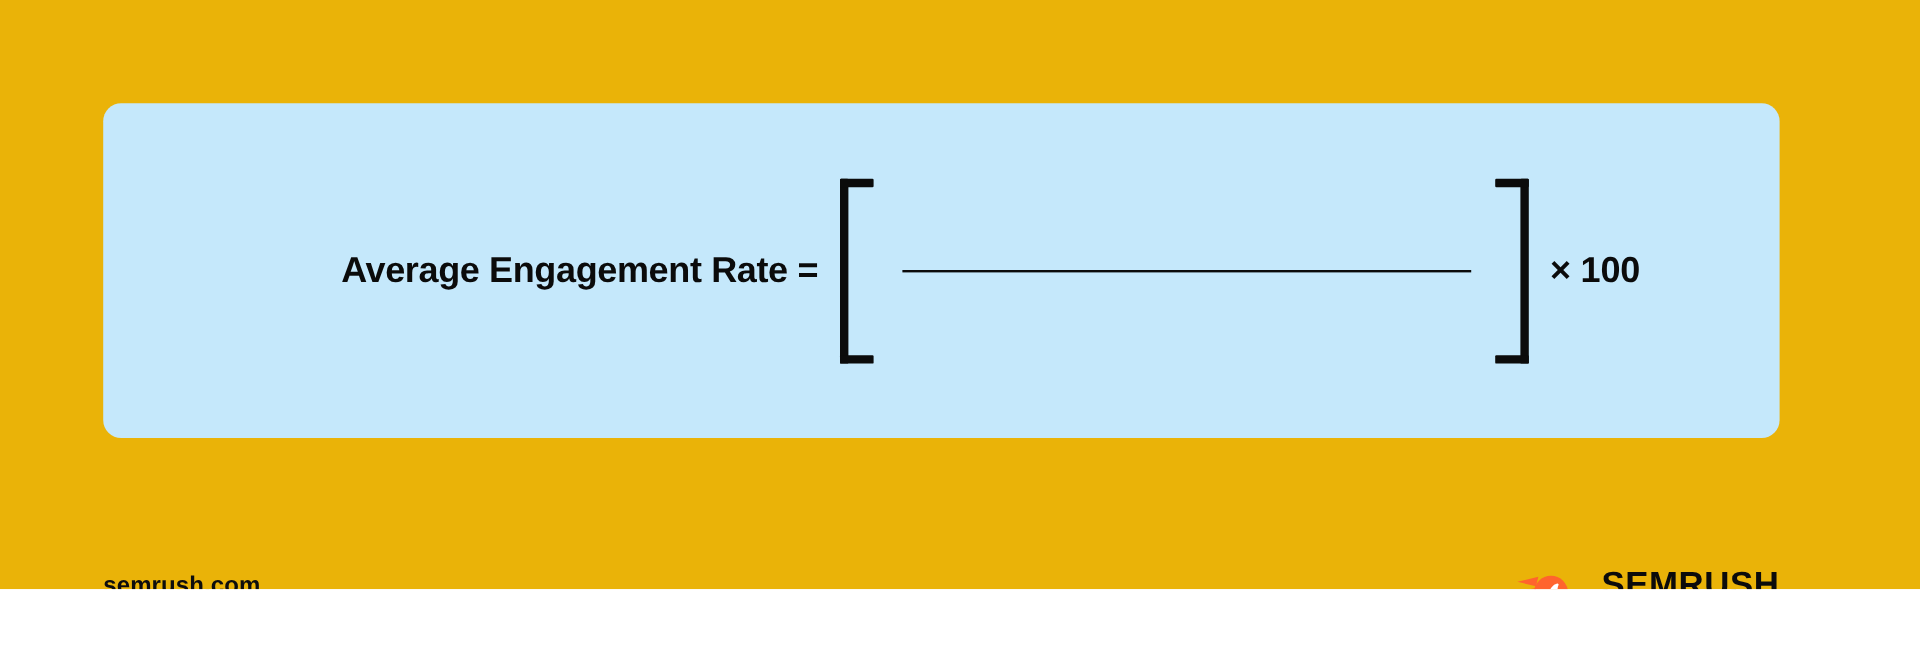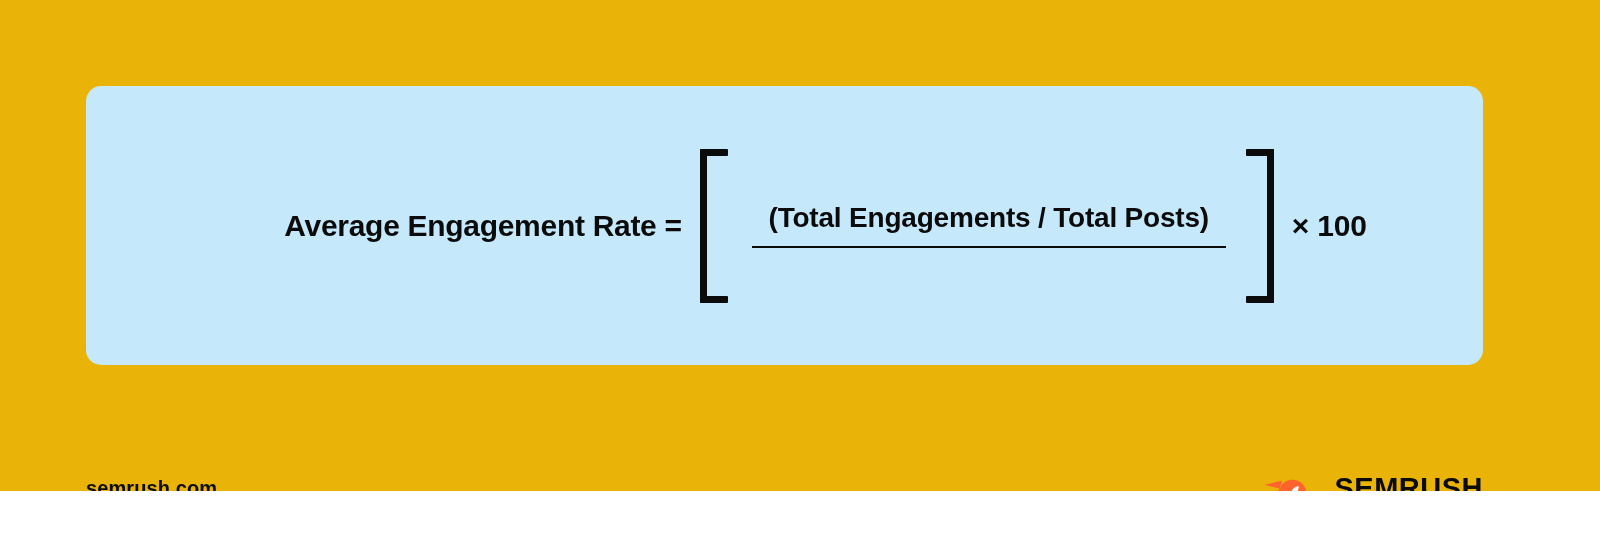--- a/index.html
+++ b/index.html
@@ -182,21 +182,20 @@
 
         <span class="lhs-label">Average Engagement Rate =</span>
 
         <span class="bracket bracket-left">
           <span class="stem"></span>
           <span class="arm-top"></span>
           <span class="arm-bottom"></span>
         </span>
 
         <span class="fraction">
-          <span class="numerator">(Total Engagements / Total Posts)</span>
           <span class="fraction-bar"></span>
         </span>
 
         <span class="bracket bracket-right">
           <span class="stem"></span>
           <span class="arm-top"></span>
           <span class="arm-bottom"></span>
         </span>
 
         <span class="multiplier">× 100</span>

